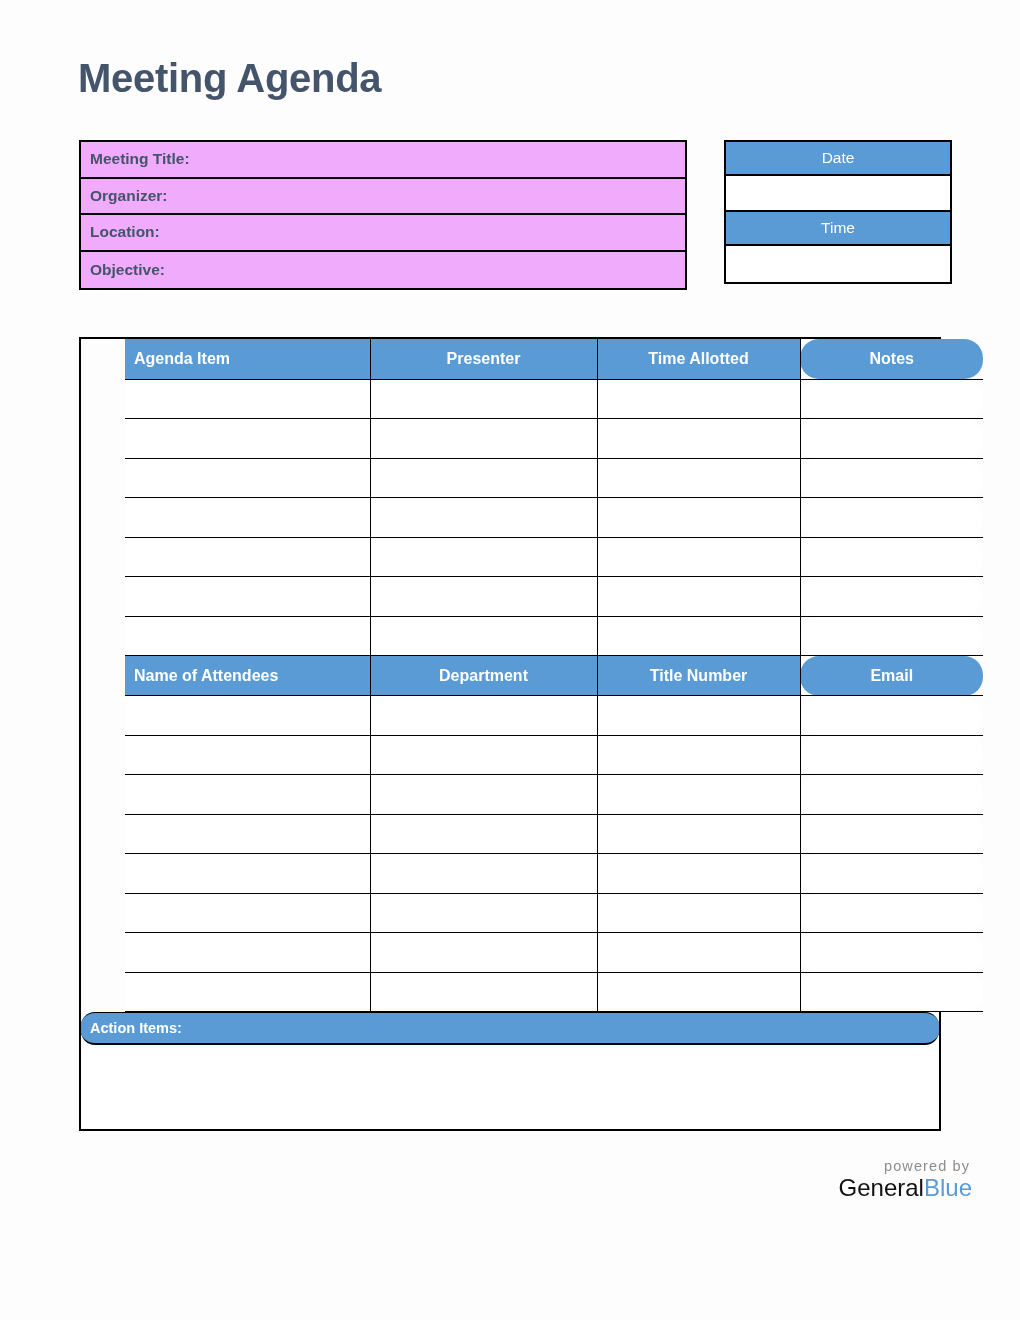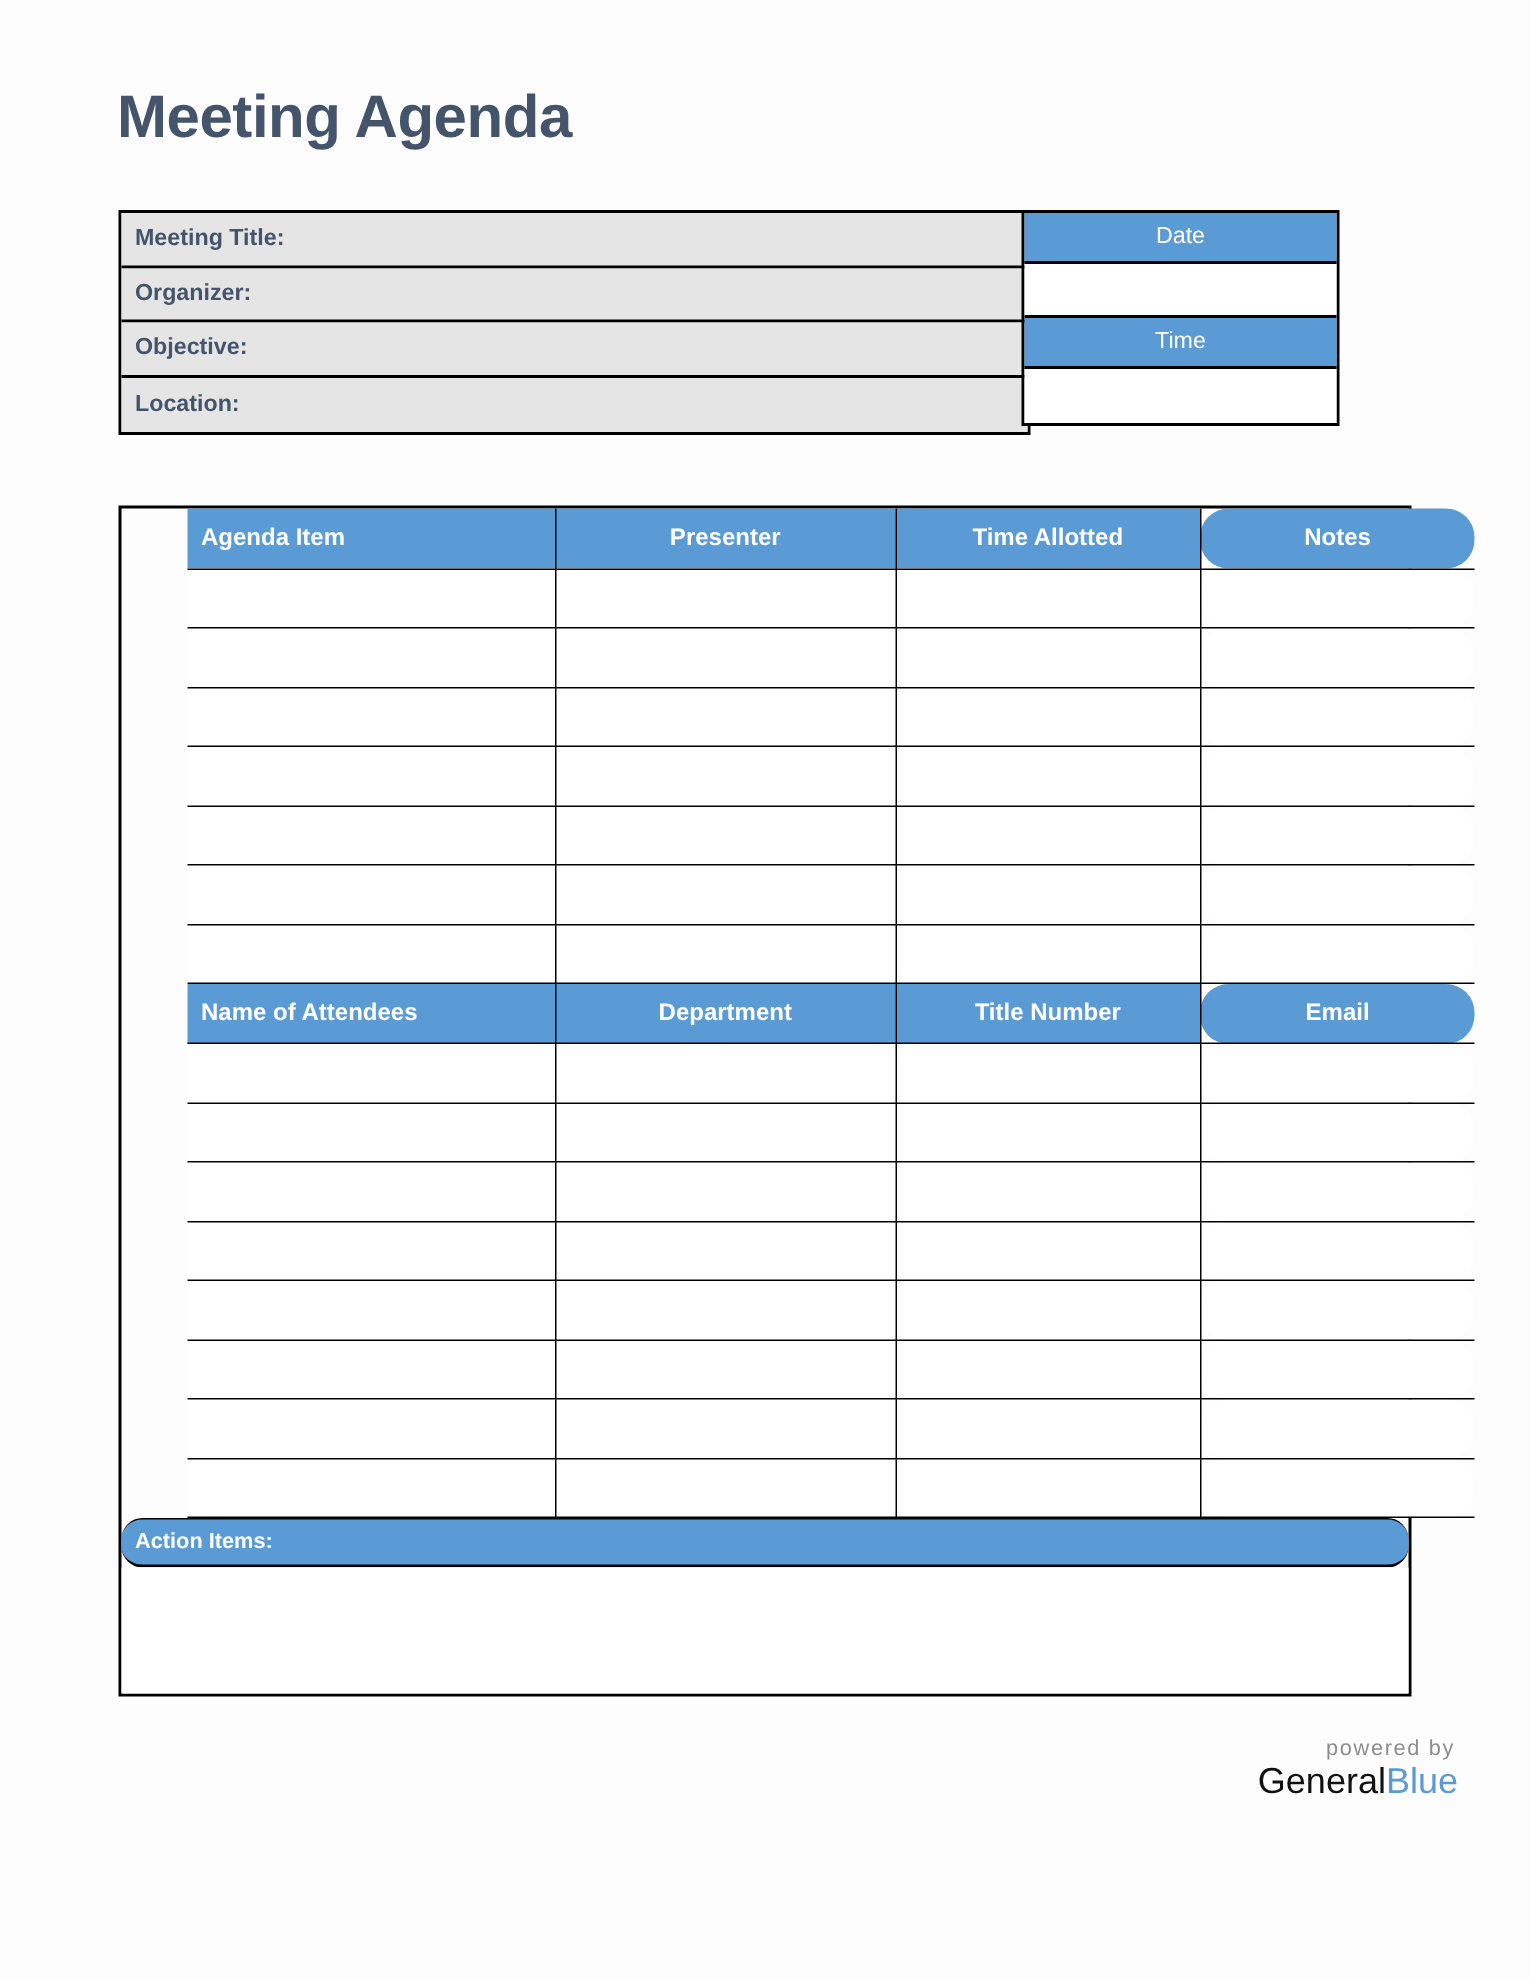--- a/index.html
+++ b/index.html
@@ -46,36 +46,36 @@
     width: 608px;
     border: 2px solid #000000;
     box-sizing: border-box;
   }
   .info-row {
     height: 36.5px;
     box-sizing: border-box;
     border-bottom: 2px solid #000000;
     display: flex;
     align-items: center;
-    background: #e5e5e5;
+    background: #f0abfc;
     padding-left: 9px;
   }
   .info-row:last-child { border-bottom: none; }
   .info-label {
     font-size: 15.5px;
     font-weight: bold;
     color: #44546a;
   }
 
   
   .dt-block {
     position: absolute;
-    left: 681px;
+    left: 724px;
     top: 140px;
-    width: 212px;
+    width: 228px;
     border: 2px solid #000000;
     box-sizing: border-box;
   }
   .dt-head {
     height: 34px;
     box-sizing: border-box;
     background: #5a9bd5;
     color: #ffffff;
     font-size: 15.5px;
     display: flex;
@@ -199,25 +199,25 @@
   <div class="info-block">
     <div class="info-row">
       <span class="info-label">Meeting Title:</span>
       <span class="info-value"></span>
     </div>
     <div class="info-row">
       <span class="info-label">Organizer:</span>
       <span class="info-value"></span>
     </div>
     <div class="info-row">
-      <span class="info-label">Objective:</span>
+      <span class="info-label">Location:</span>
       <span class="info-value"></span>
     </div>
     <div class="info-row">
-      <span class="info-label">Location:</span>
+      <span class="info-label">Objective:</span>
       <span class="info-value"></span>
     </div>
   </div>
 
   <div class="dt-block">
     <div class="dt-head">Date</div>
     <div class="dt-blank"></div>
     <div class="dt-head">Time</div>
     <div class="dt-blank"></div>
   </div>

